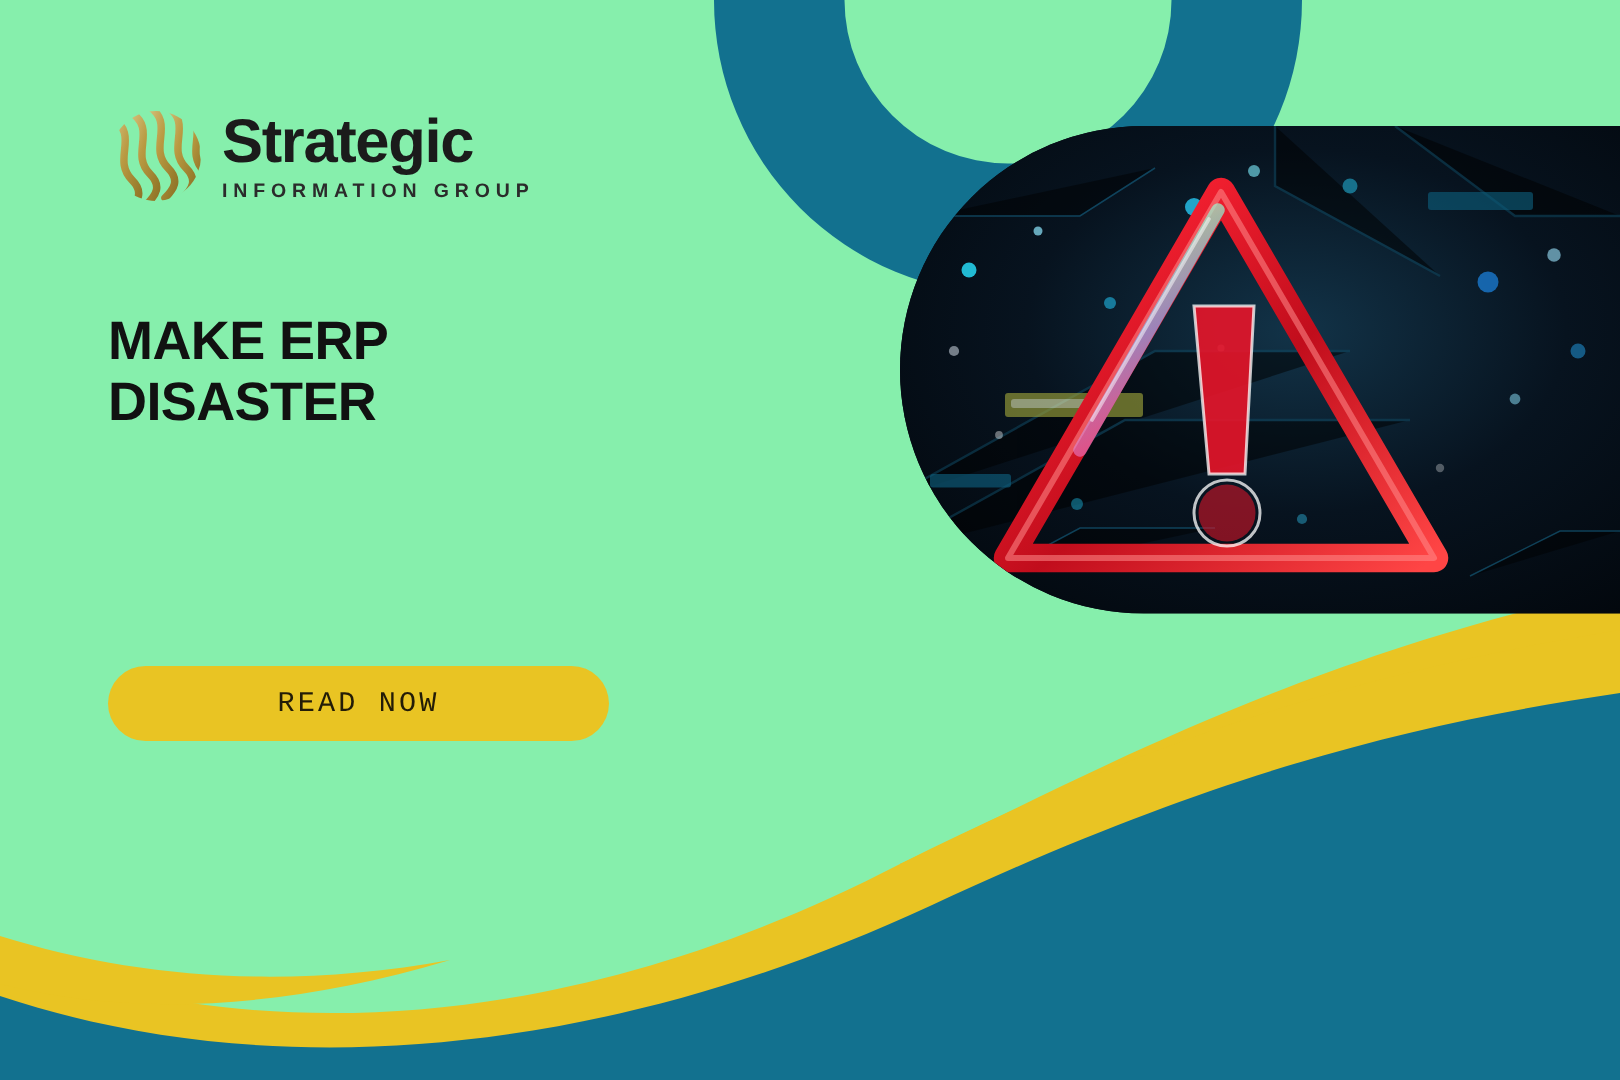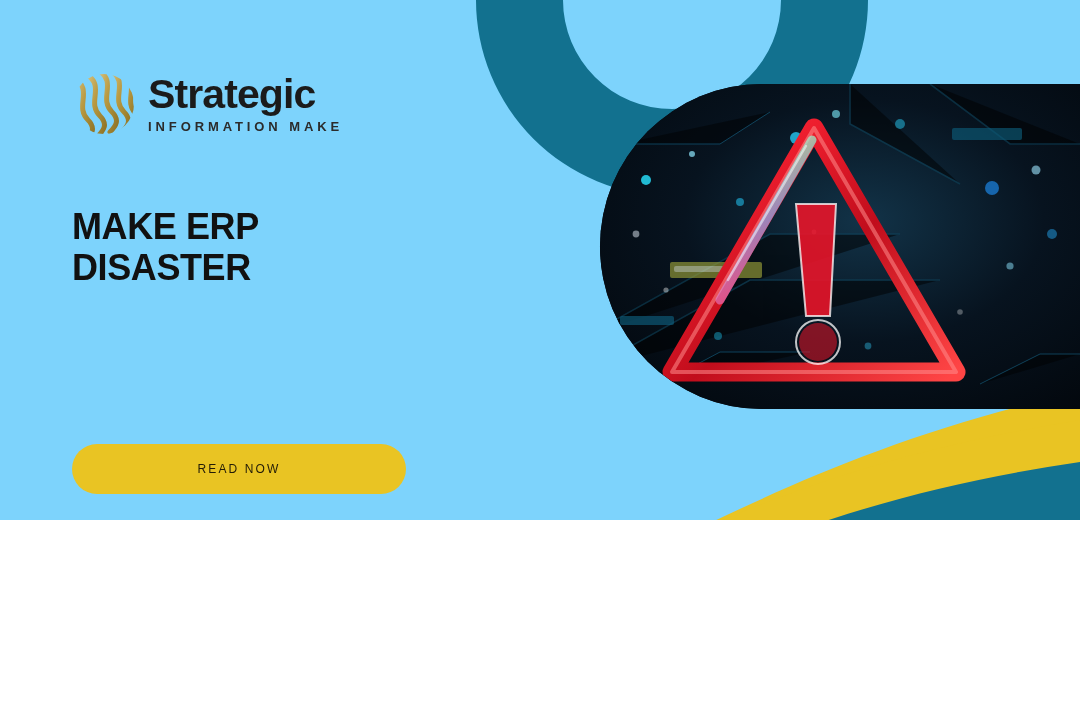--- a/index.html
+++ b/index.html
@@ -4,23 +4,23 @@
 <title>Strategic Information Group Banner</title>
 <style>
   html, body {
     margin: 0;
     padding: 0;
     background: #ffffff;
   }
   #banner {
     position: relative;
     width: 1080px;
-    height: 520px;
+    height: 720px;
     overflow: hidden;
-    background: #7dd3fc;
+    background: #86efac;
     font-family: "Liberation Sans", sans-serif;
   }
 
   
   .layer {
     position: absolute;
     left: 0;
     top: 0;
     width: 1080px;
     height: 720px;
@@ -87,22 +87,22 @@
   #cta-button {
     position: absolute;
     left: 72px;
     top: 444px;
     width: 334px;
     height: 50px;
     border: none;
     border-radius: 26px;
     background: #e9c423;
     color: #231c07;
-    font-family: Liberation Sans, sans-serif;
-    font-size: 12px;
+    font-family: Liberation Mono, monospace;
+    font-size: 19px;
     letter-spacing: 2.1px;
     cursor: pointer;
     z-index: 20;
     padding: 0;
   }
 
   
   #hero-card {
     position: absolute;
     left: 600px;
@@ -264,21 +264,21 @@
       <g clip-path="url(#globeClip)" fill="none" stroke="url(#goldStripe)" stroke-width="5" stroke-linecap="round">
         <path d="M2,6  C 22,18 2,34 16,48  C 24,56 20,62 14,68"></path>
         <path d="M14,2  C 34,14 14,30 28,44  C 36,52 32,58 26,64"></path>
         <path d="M26,-2 C 46,10 26,26 40,40  C 48,48 44,54 38,60"></path>
         <path d="M38,-2 C 58,10 38,26 52,40  C 60,48 56,54 50,60"></path>
         <path d="M50,0  C 70,12 50,28 64,42"></path>
       </g>
     </svg>
     <div id="logo-words">
       <div id="logo-wordmark">Strategic</div>
-      <div id="logo-tagline">INFORMATION MAKE</div>
+      <div id="logo-tagline">INFORMATION GROUP</div>
     </div>
   </div>
 
   <h1 id="headline" style="margin:0;">
     <span class="hl-line">MAKE ERP</span>
     <span class="hl-line">DISASTER</span>
   </h1>
 
   <button id="cta-button">READ NOW</button>
 

